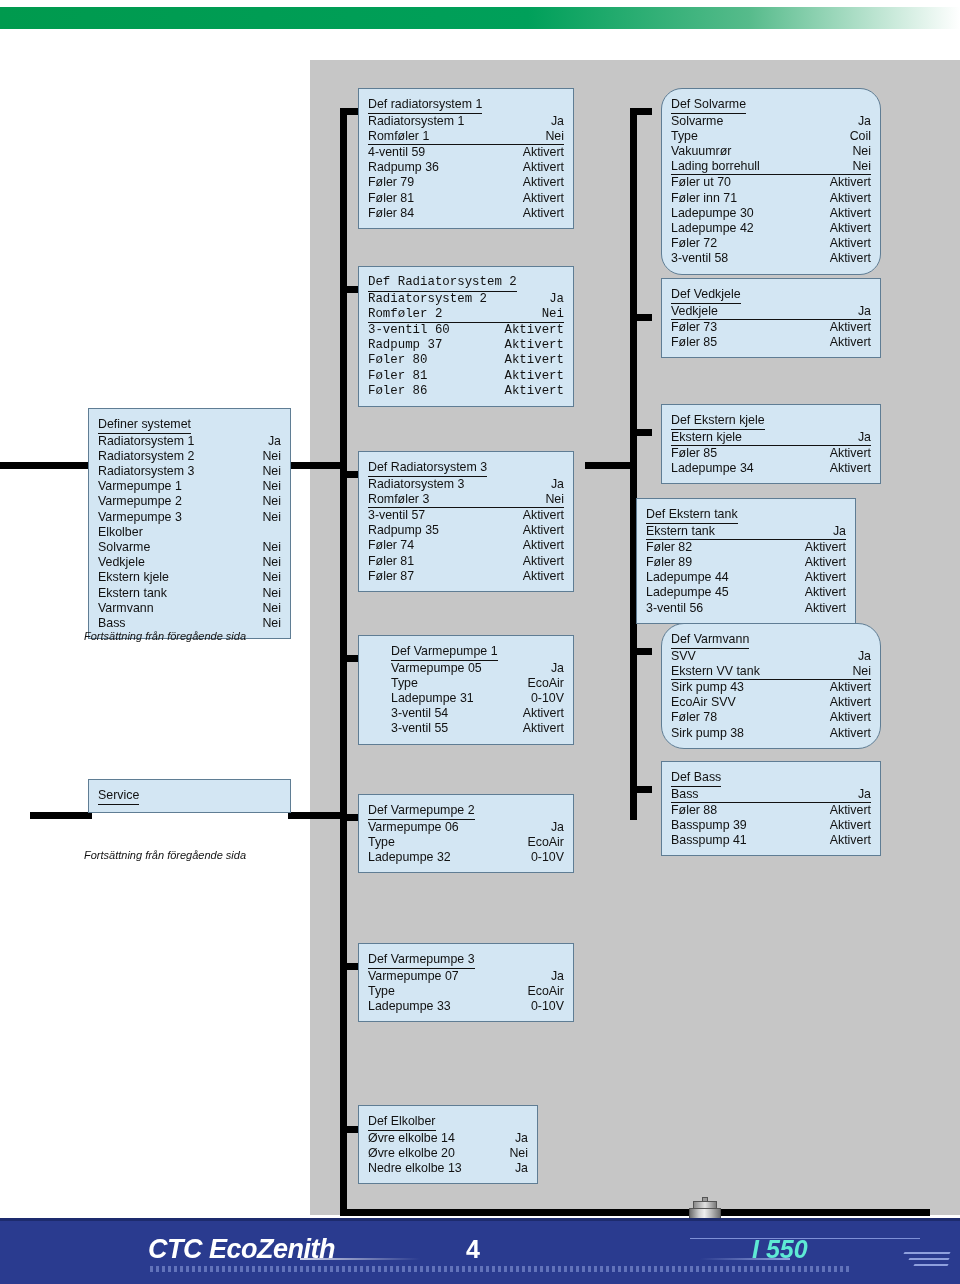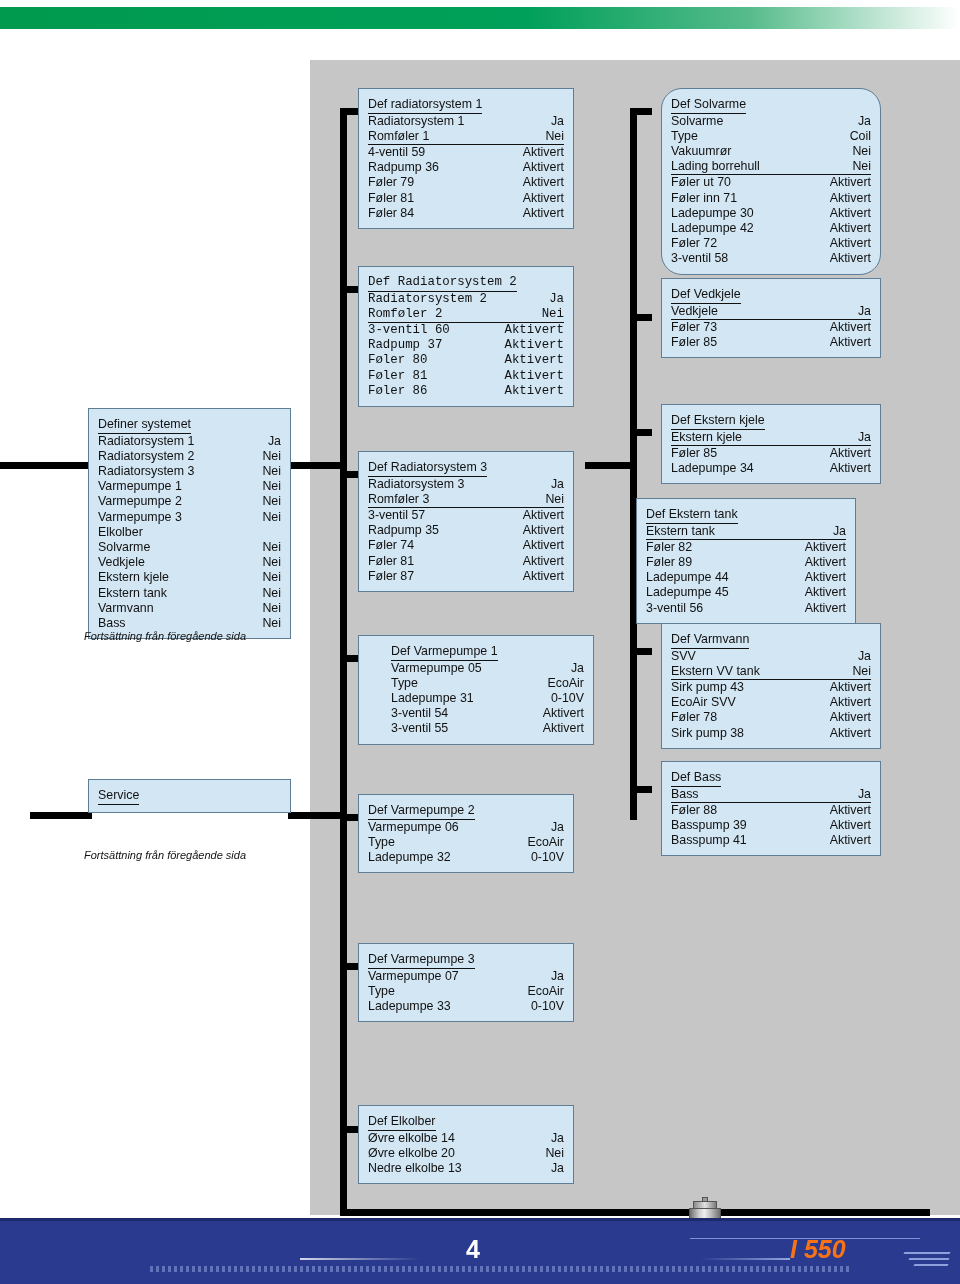--- a/index.html
+++ b/index.html
@@ -66,22 +66,22 @@
   .footer .brand{
     position:absolute; left:148px; top:16px;
     font-size:27px; font-style:italic; font-weight:bold; color:#fff;
     letter-spacing:-0.5px;
   }
   .footer .pageno{
     position:absolute; left:466px; top:17px;
     font-size:25px; font-weight:bold; color:#fff;
   }
   .footer .model{
-    position:absolute; left:790px; top:17px;
-    font-size:25px; font-style:italic; font-weight:bold; color:#f97316;
+    position:absolute; left:752px; top:17px;
+    font-size:25px; font-style:italic; font-weight:bold; color:#5eead4;
   }
   .footer .rule-l{
     position:absolute; left:300px; top:40px; width:120px; height:2px;
     background:linear-gradient(to right,#ffffff,#2a3b8f);
     opacity:.8;
   }
   .footer .rule-r{
     position:absolute; left:700px; top:40px; width:90px; height:2px;
     background:linear-gradient(to right,#2a3b8f,#9fb0e8);
     opacity:.9;
@@ -334,21 +334,21 @@
         <span class="k">Føler 81</span>
         <span class="v">Aktivert</span>
       </div>
       <div class="row">
         <span class="k">Føler 87</span>
         <span class="v">Aktivert</span>
       </div>
     </div>
 </div>
 
-<div class="box" style="left:358px; top:635px; width:236px;padding-left:32px;">
+<div class="box" style="left:358px; top:635px; width:216px;padding-left:32px;">
   <span class="title-wrap">
     <span class="title">Def Varmepumpe 1</span>
   </span>
   <div class="rows">
       <div class="row">
         <span class="k">Varmepumpe 05</span>
         <span class="v">Ja</span>
       </div>
       <div class="row">
         <span class="k">Type</span>
@@ -402,21 +402,21 @@
         <span class="k">Type</span>
         <span class="v">EcoAir</span>
       </div>
       <div class="row">
         <span class="k">Ladepumpe 33</span>
         <span class="v">0-10V</span>
       </div>
     </div>
 </div>
 
-<div class="box" style="left:358px; top:1105px; width:216px;">
+<div class="box" style="left:358px; top:1105px; width:180px;">
   <span class="title-wrap">
     <span class="title">Def Elkolber</span>
   </span>
   <div class="rows">
       <div class="row">
         <span class="k">Øvre elkolbe 14</span>
         <span class="v">Ja</span>
       </div>
       <div class="row">
         <span class="k">Øvre elkolbe 20</span>
@@ -542,21 +542,21 @@
         <span class="k">Ladepumpe 45</span>
         <span class="v">Aktivert</span>
       </div>
       <div class="row">
         <span class="k">3-ventil 56</span>
         <span class="v">Aktivert</span>
       </div>
     </div>
 </div>
 
-<div class="box" style="left:661px; top:623px; width:220px;">
+<div class="box" style="left:661px; top:623px; width:220px;border-radius:23px;">
   <span class="title-wrap">
     <span class="title">Def Varmvann</span>
   </span>
   <div class="rows">
       <div class="row">
         <span class="k">SVV</span>
         <span class="v">Ja</span>
       </div>
       <div class="row uline">
         <span class="k">Ekstern VV tank</span>
@@ -608,20 +608,21 @@
 <div class="tank">
   <div class="knob"></div>
   <div class="cap"></div>
   <div class="body"></div>
   <div class="panel"></div>
   <div class="foot"></div>
 </div>
 
 <div class="footer">
   <div class="fline"></div>
+  <div class="brand">CTC EcoZenith</div>
   <div class="rule-l"></div>
   <div class="pageno">4</div>
   <div class="rule-top"></div>
   <div class="rule-r"></div>
   <div class="model">I 550</div>
   <div class="fineprint"></div>
   <div class="slashes">
       <i></i>
       <i></i>
       <i></i>

